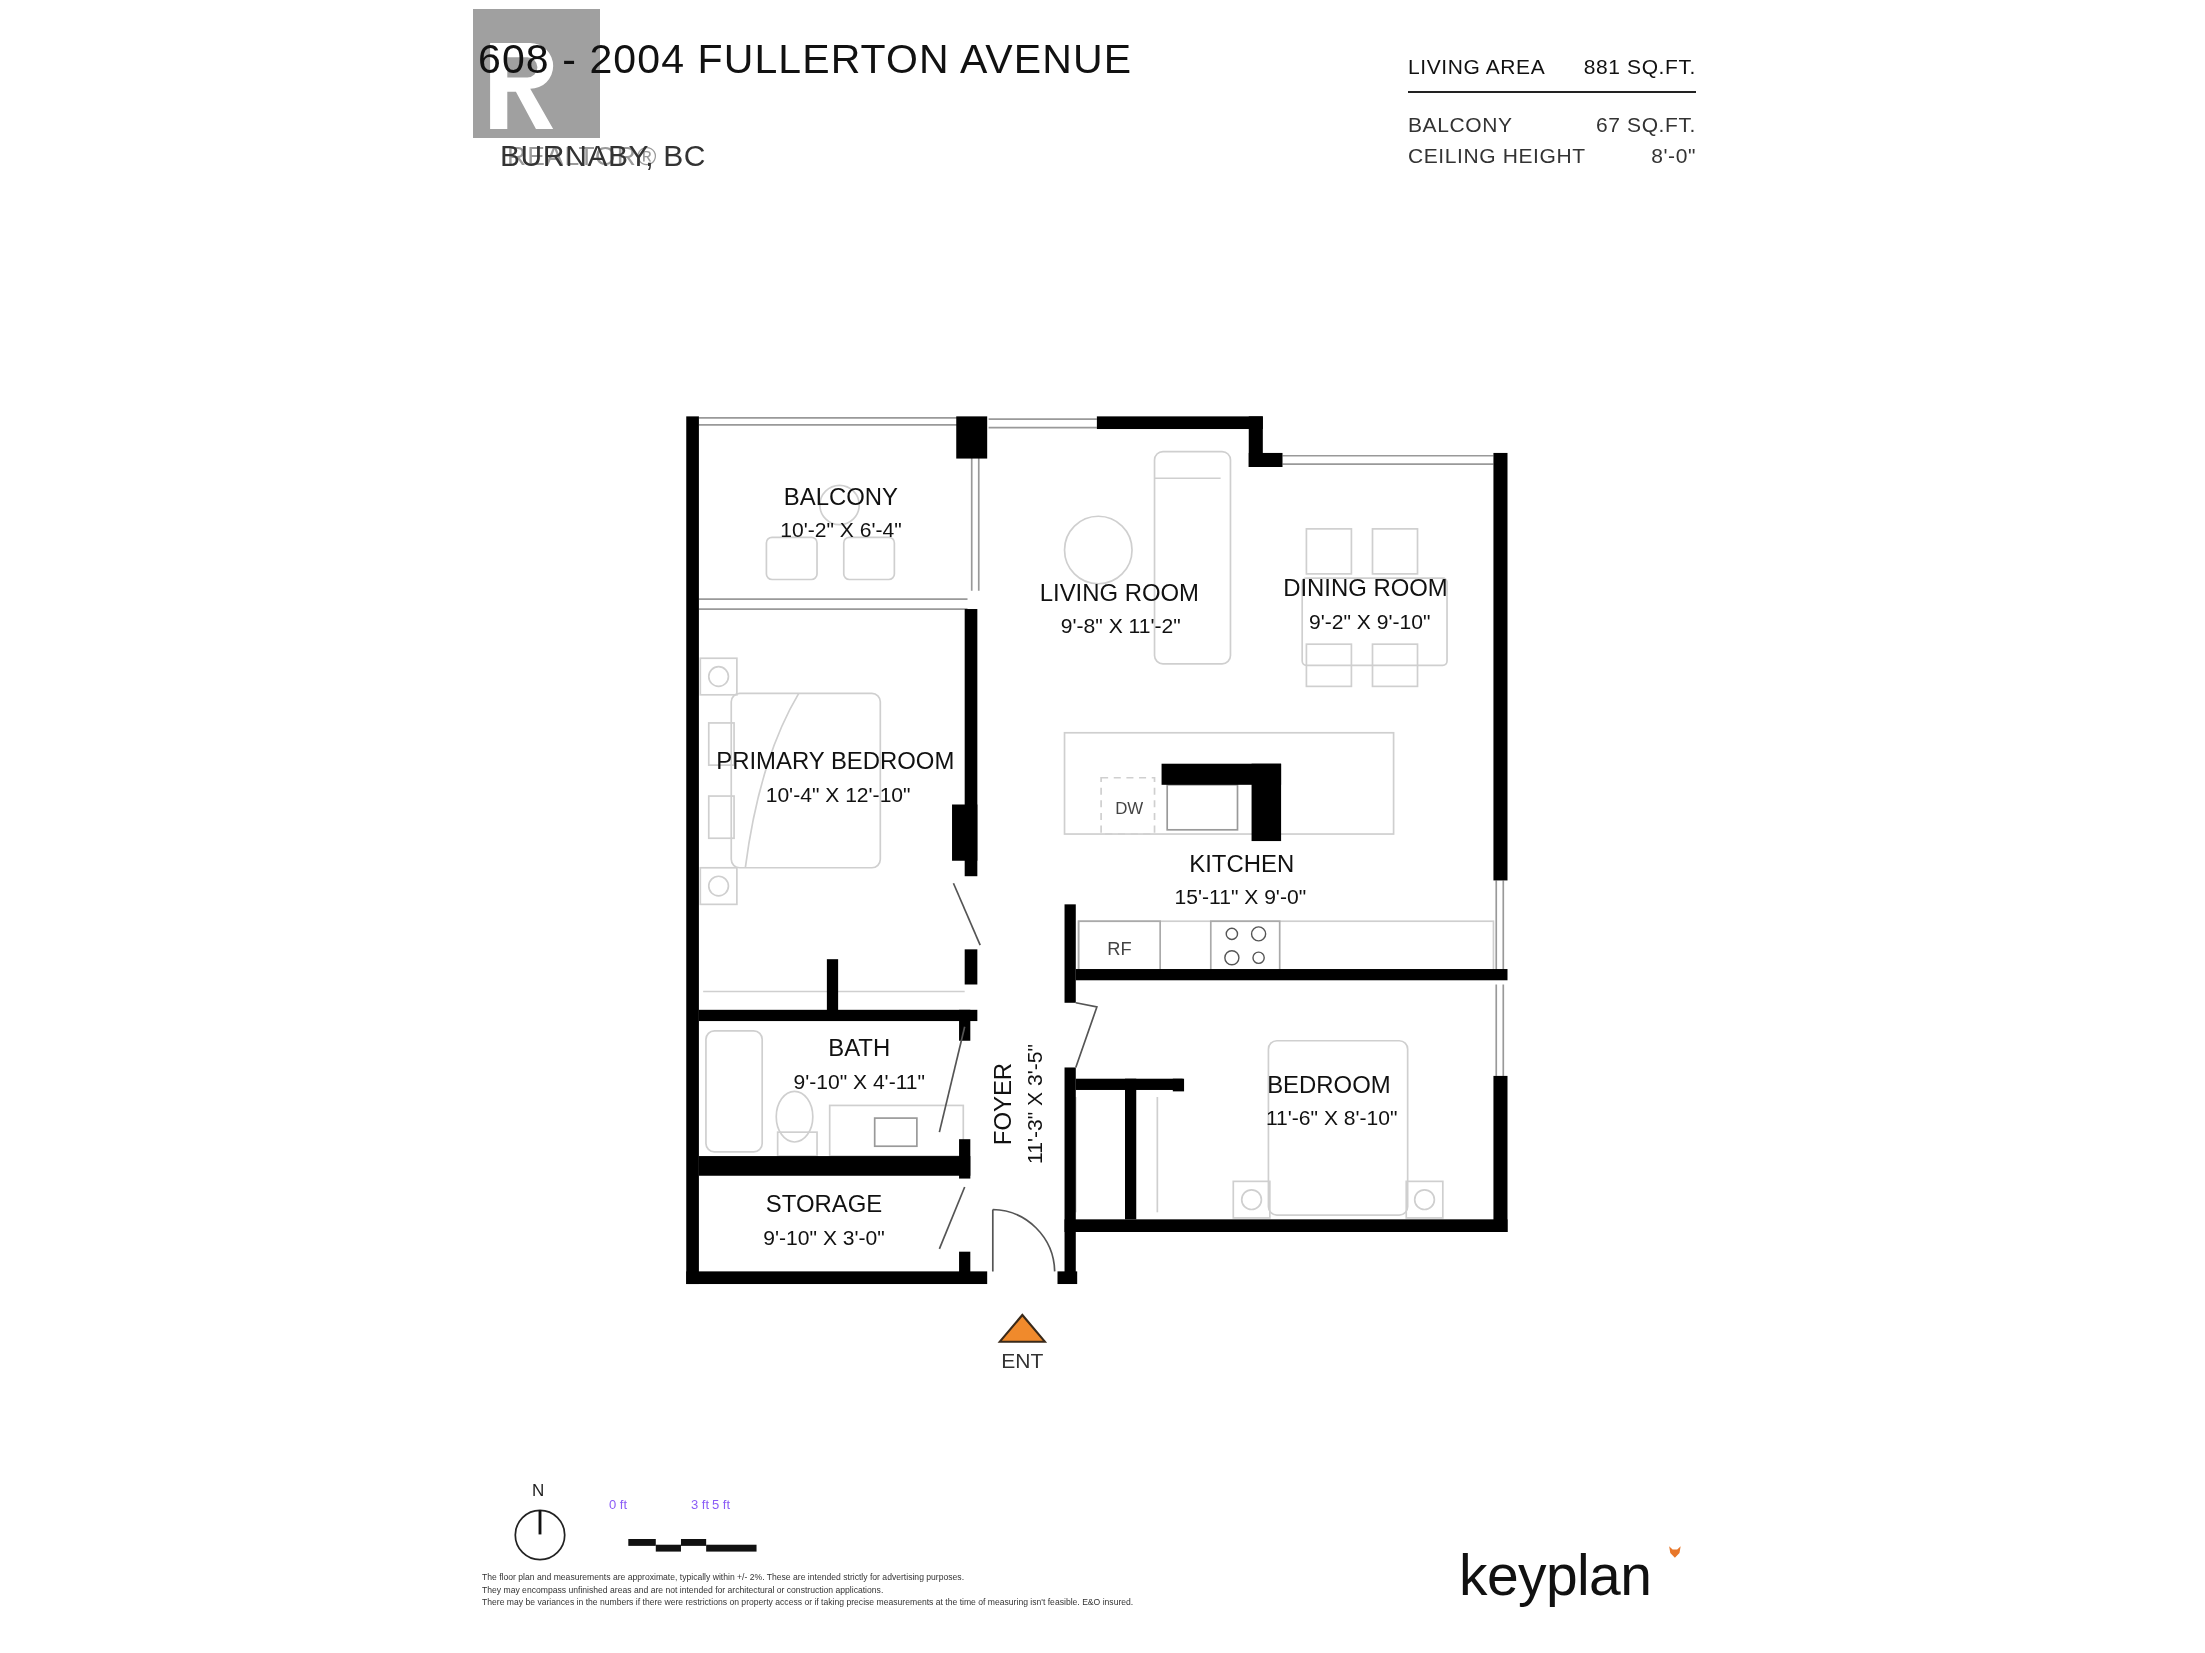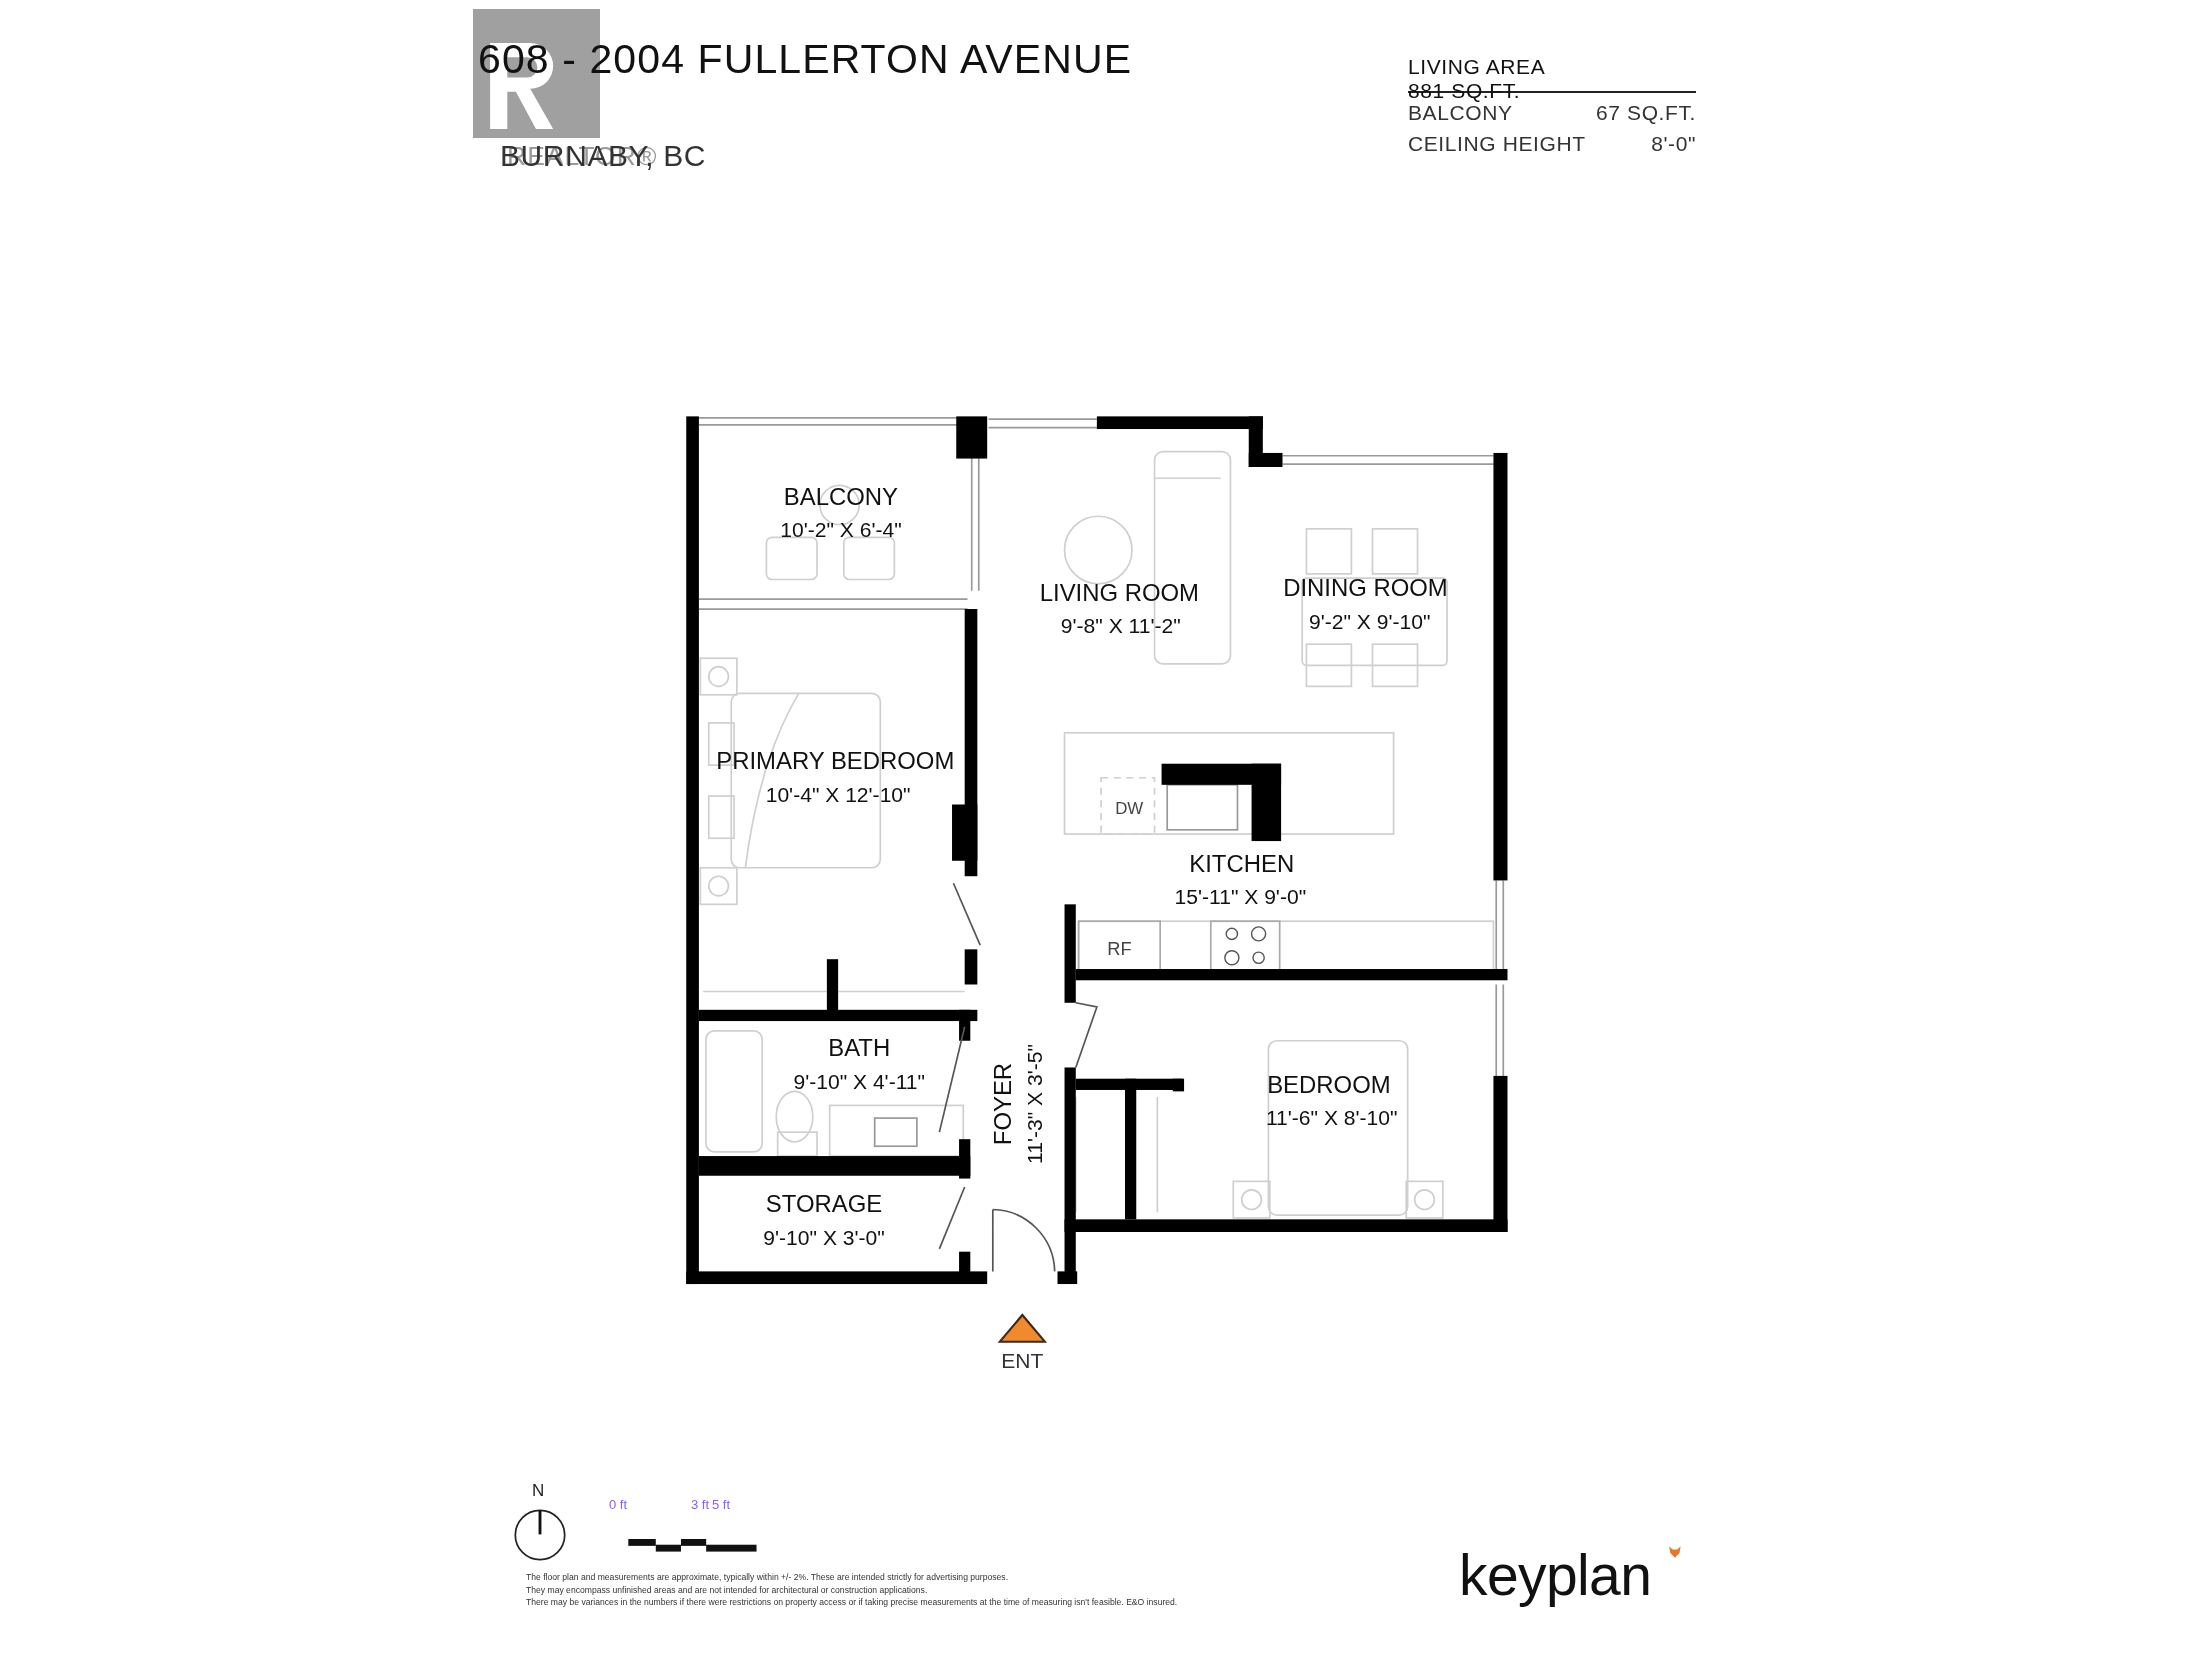--- a/index.html
+++ b/index.html
@@ -5,29 +5,29 @@
   html, body { margin:0; padding:0; background:#ffffff; }
   body { width:2205px; height:1654px; position:relative; overflow:hidden; font-family:"Liberation Sans", sans-serif; color:#111; }
   .abs { position:absolute; }
   #realtor-logo { left:473px; top:8.6px; width:127px; height:129px; background:#a0a0a0; }
   #realtor-logo .r-shape { position:absolute; left:17px; top:34px; width:69px; height:86px; }
   #realtor-wordmark { left:471px; top:141px; font-size:26.4px; color:#9a9a9a; letter-spacing:1.1px;margin-left:36px; }
   #title { left:478px; top:36px; font-size:41px; font-weight:400; letter-spacing:1.1px; color:#111; white-space:nowrap; }
   #subtitle { left:500px; top:91px; font-size:30px; color:#333; letter-spacing:0.6px; white-space:nowrap;margin-top:48px; }
   #stats { left:1408px; top:55px; width:288px; }
   .stat-row { display:flex; justify-content:space-between; font-size:21px; letter-spacing:0.6px; }
-  .stat-row.primary { color:#111; height:36px; border-bottom:2.3px solid #222; margin-bottom:8px;flex-direction:column; }
+  .stat-row.primary { color:#111; height:36px; border-bottom:2.3px solid #222; margin-bottom:20px; }
   .stat-row.secondary { color:#333; height:31px; }
   #plan { left:0; top:0; width:2205px; height:1654px; }
   #plan text { font-family:"Liberation Sans", sans-serif; }
   #north-label { left:532px; top:1481px; font-size:17px; color:#222; }
   #compass { left:513px; top:1508px; width:54px; height:54px; }
   .scale-label { top:1497px; font-size:13px; color:#8b5cf6; }
   #scale-bar { left:628px; top:1539px; width:138px; height:12.6px; }
-  #disclaimer { left:526px; top:1571px; font-size:8.6px; line-height:12.6px; color:#333; white-space:nowrap; }
+  #disclaimer { left:482px; top:1571px; font-size:8.6px; line-height:12.6px; color:#333; white-space:nowrap; }
   #keyplan { left:1459px; top:1542px; font-size:57px; color:#111; letter-spacing:-0.6px; }
   #keyplan-icon { left:1668px; top:1545px; width:13.8px; height:13.8px; }
 </style>
 </head>
 <body>
 
 <div id="realtor-logo" class="abs">
   <svg class="r-shape" viewBox="0 0 120 150">
     <path d="M0 0 H70 A40 40 0 0 1 70 80 L110 150 H80 L45 85 H30 V150 H0 Z M30 25 V60 H65 A17 17 0 0 0 65 25 Z" fill="#ffffff"></path>
   </svg>

